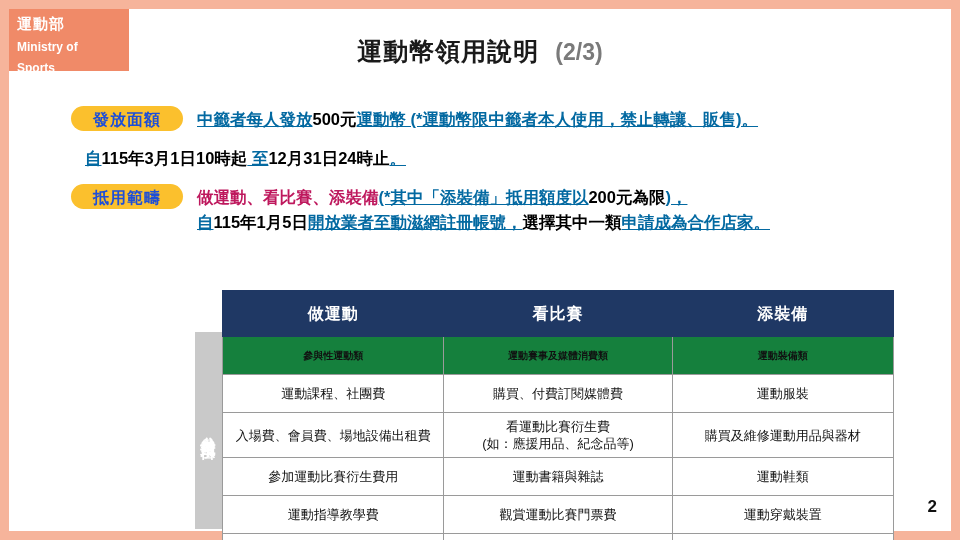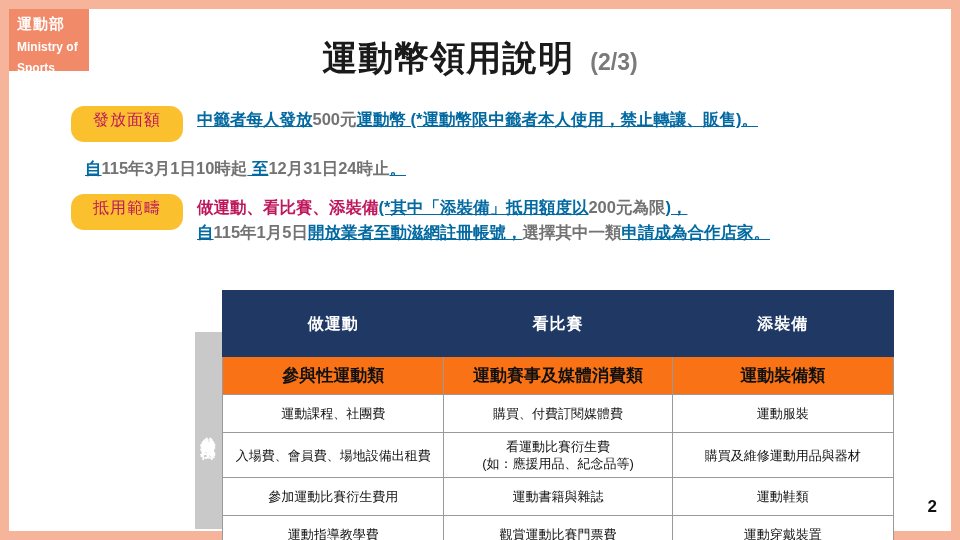--- a/index.html
+++ b/index.html
@@ -13,21 +13,21 @@
   #slide {
     position: relative;
     width: 960px; height: 540px;
     background: #ffffff;
     border: 9px solid #f6b49b;
   }
   
   .logo {
     position: absolute;
     left: 0; top: 0;
-    width: 80px; height: 62px;
+    width: 120px; height: 62px;
     background: #f08a68;
     color: #ffffff;
     padding: 6px 6px 0 8px;
   }
   .logo-cn {
     font-size: 15px;
     font-weight: bold;
     letter-spacing: 1px;
     line-height: 17px;
   }
@@ -37,21 +37,21 @@
     line-height: 12px;
     margin-top: 9px;
   }
   
   .title-wrap {
     position: absolute;
     left: 0; right: 0; top: 26px;
     text-align: center;
   }
   .title-main {
-    font-size: 35px;
+    font-size: 25px;
     font-weight: bold;
     color: #1a1a1a;
     letter-spacing: 1px;
   }
   .title-sub {
     font-size: 23px;
     font-weight: bold;
     color: #7a7a7a;
     margin-left: 16px;
   }
@@ -63,38 +63,38 @@
   }
   .row {
     display: flex;
     align-items: flex-start;
     margin-bottom: 12px;
   }
   .tag {
     flex: 0 0 auto;
     width: 112px;
     background: #fbc02d;
-    color: #be185d;
+    color: #1d4ed8;
     font-size: 16px;
-    font-weight: normal;
+    font-weight: bold;
     text-align: center;
     border-radius: 13px;
-    padding: 4px 0 11px 0;
+    padding: 4px 0 0 0;
     letter-spacing: 1px;
     margin-top: 1px;
   }
   .row-text {
     margin-left: 14px;
     font-size: 16.5px;
     font-weight: bold;
     line-height: 25px;
     color: #111111;
     padding-top: 2px;
   }
-  .r { color: #737373; }
+  .r { color: #000000; }
   .b { color: #be185d; }
   .k { color: #0369a1; text-decoration: underline; }
   .line2 { display: block; }
   
   .side-label {
     position: absolute;
     left: 186px; top: 323px;
     width: 27px; height: 197px;
     background: #c9c9c9;
     color: #ffffff;
@@ -127,27 +127,27 @@
     color: #111111;
     padding: 5px 8px;
     line-height: 17px;
   }
   thead th.head {
     background: #1f3864;
     color: #ffffff;
     font-size: 16px;
     font-weight: bold;
     letter-spacing: 1px;
-    padding: 24px 3px;
+    padding: 14px 3px;
     border: 1px solid #1f3864;
   }
   tr.subhead td {
-    background: #f97316;
-    font-weight: bold;
-    font-size: 17px;
+    background: #15803d;
+    font-weight: bold;
+    font-size: 10px;
     padding: 4px 3px;
   }
   tbody td { background: #ffffff; height: 38px; }
   
   .page-num {
     position: absolute;
     right: 14px; bottom: 14px;
     font-size: 17px;
     font-weight: bold;
     color: #111111;

